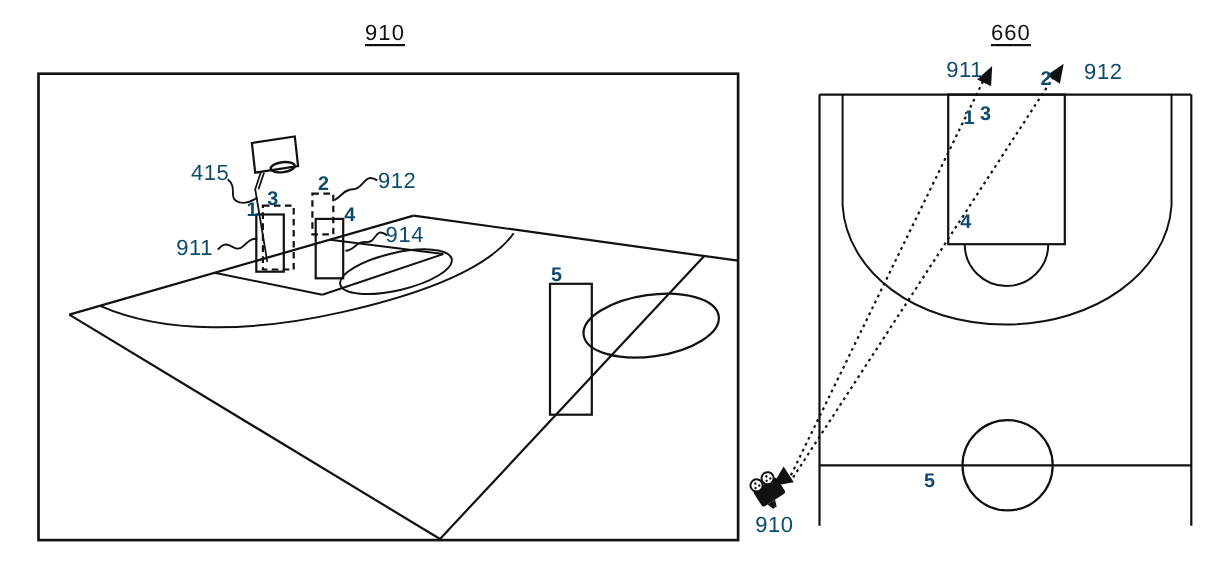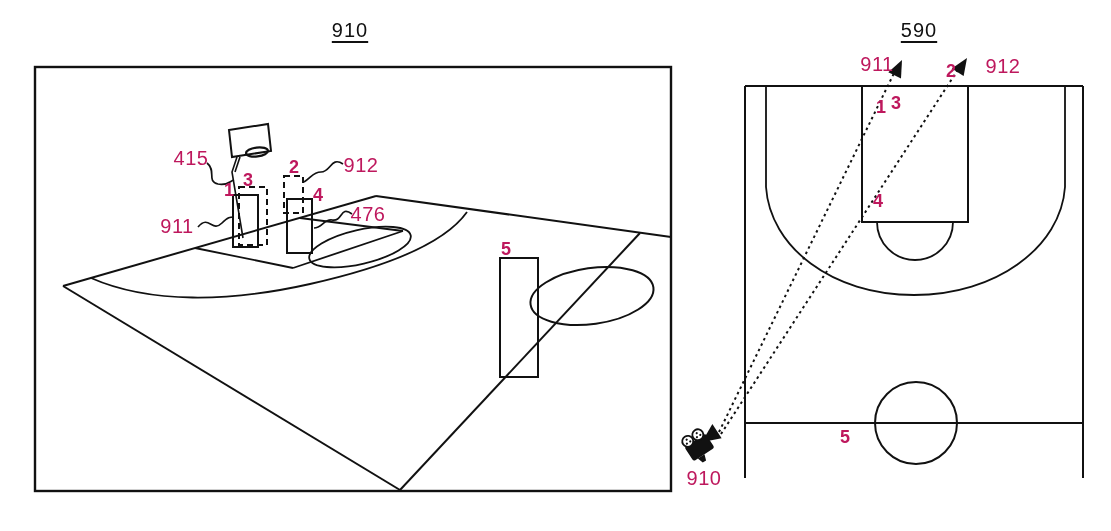--- a/index.html
+++ b/index.html
@@ -3,21 +3,21 @@
 <meta charset="utf-8">
 <style>
   html,body{margin:0;padding:0;background:#ffffff;}
   .stage{
     position:relative;width:1111px;height:531px;background:#ffffff;
     font-family:"Liberation Sans", sans-serif;color:#111;overflow:hidden;
   }
   .stage svg{position:absolute;left:0;top:0;}
   .lbl{
     position:absolute;transform:translate(-50%,-50%);
-    font-size:20px;color:#be185d;white-space:nowrap;line-height:1;
+    font-size:20px;color:#0c4a6e;white-space:nowrap;line-height:1;
     letter-spacing:0.5px;
   }
   .lbl.bold{font-size:18px;font-weight:700;letter-spacing:0;}
   .fig-title{
     position:absolute;transform:translate(-50%,-50%);
     font-size:20px;color:#111;line-height:1;letter-spacing:1px;
     text-decoration:underline;text-underline-offset:4px;text-decoration-thickness:1.5px;
   }
 </style>
 </head>
@@ -99,28 +99,28 @@
         <circle cx="2" cy="-10.5" r="1.1" fill="#111" stroke="none"></circle>
         <circle cx="6" cy="-10.5" r="1.1" fill="#111" stroke="none"></circle>
       </g>
     </g>
   </svg>
 
   <span class="fig-title" style="left:350px;top:30px">910</span>
   <span class="lbl" style="left:191px;top:158px">415</span>
   <span class="lbl" style="left:177px;top:226px">911</span>
   <span class="lbl" style="left:361px;top:165px">912</span>
-  <span class="lbl" style="left:368px;top:214px">476</span>
+  <span class="lbl" style="left:368px;top:214px">914</span>
   <span class="lbl bold" style="left:229px;top:190px">1</span>
   <span class="lbl bold" style="left:248px;top:180px">3</span>
   <span class="lbl bold" style="left:294px;top:167px">2</span>
   <span class="lbl bold" style="left:318px;top:195px">4</span>
   <span class="lbl bold" style="left:506px;top:249px">5</span>
 
-  <span class="fig-title" style="left:919px;top:30px">590</span>
+  <span class="fig-title" style="left:919px;top:30px">660</span>
   <span class="lbl" style="left:877px;top:64px">911</span>
   <span class="lbl" style="left:1003px;top:66px">912</span>
   <span class="lbl" style="left:704px;top:478px">910</span>
   <span class="lbl bold" style="left:881px;top:107px">1</span>
   <span class="lbl bold" style="left:896px;top:103px">3</span>
   <span class="lbl bold" style="left:951px;top:71px">2</span>
   <span class="lbl bold" style="left:878px;top:201px">4</span>
   <span class="lbl bold" style="left:845px;top:437px">5</span>
 
 </div>

